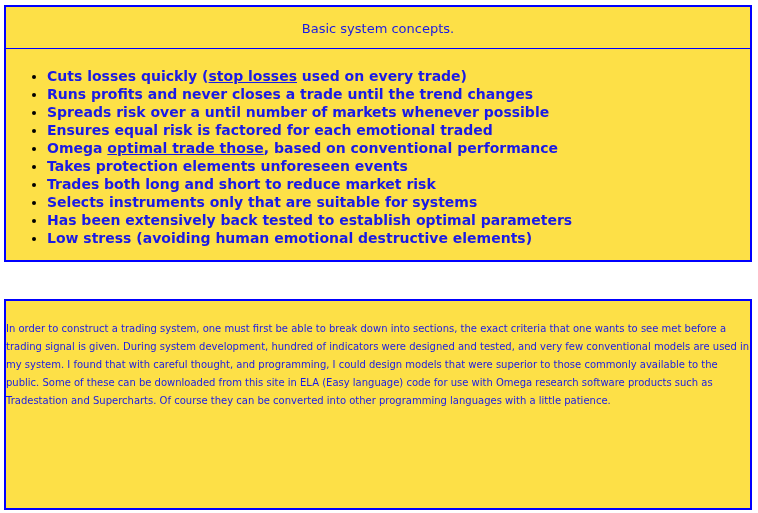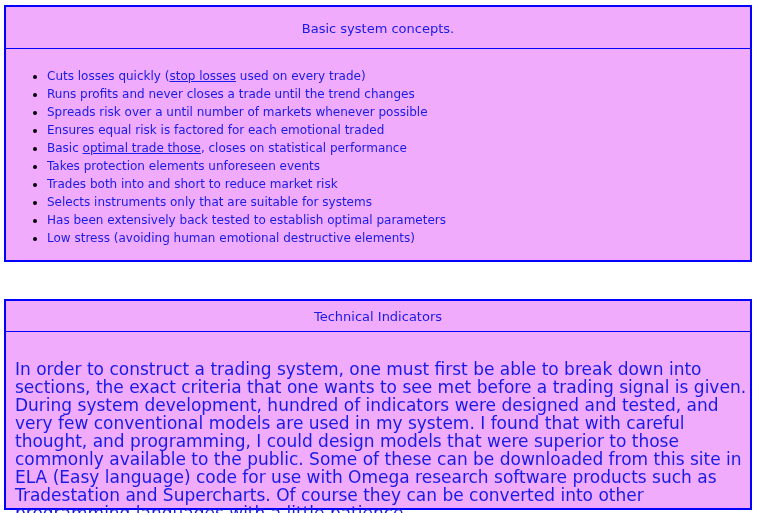--- a/index.html
+++ b/index.html
@@ -1,45 +1,44 @@
 <!DOCTYPE html>
 <html><head>
 <meta charset="utf-8">
 <style>
   html, body { margin:0; padding:0; background:#ffffff; }
   body { width:758px; height:513px; position:relative; overflow:hidden;
          font-family:"DejaVu Sans", sans-serif; color:#1a1ae6; }
-  .box { position:absolute; left:4px; width:744px; background:#f0abfc;
+  .box { position:absolute; left:4px; width:744px; background:#fde047;
          border:2px solid #0000ff; }
   .box1 { top:5px; height:253px; }
   .box2 { top:299px; height:207px; }
   .head { height:41px; border-bottom:1px solid #0000ff; text-align:center;
           font-size:13px; line-height:44px; }
   .box2 .head { height:30px; line-height:32px; }
   ul { margin:0; padding:18px 0 0 41px; list-style:disc; }
-  li { font-size:12px; line-height:18px; white-space:nowrap; color:#1a1ae6; }
+  li { font-size:14px; line-height:18px; white-space:nowrap; color:#1a1ae6;font-weight:bold; }
   li::marker { color:#000; }
   a { color:#1a1ae6; text-decoration:underline; }
-  .para { padding:19px 0 0 0; font-size:17px; line-height:18px; margin:9px; width:744px; }
+  .para { padding:19px 0 0 0; font-size:10px; line-height:18px; margin:0; width:744px; }
 </style>
 </head>
 <body>
 
 <div class="box box1">
   <div class="head">Basic system concepts.</div>
   <ul>
     <li><span>Cuts losses quickly (</span><a href="#">stop losses</a><span> used on every trade)</span></li>
     <li><span>Runs profits and never closes a trade until the trend changes</span></li>
     <li><span>Spreads risk over a until number of markets whenever possible</span></li>
     <li><span>Ensures equal risk is factored for each emotional traded</span></li>
-    <li><span>Basic </span><a href="#">optimal trade those</a><span>, closes on statistical performance</span></li>
+    <li><span>Omega </span><a href="#">optimal trade those</a><span>, based on conventional performance</span></li>
     <li><span>Takes protection elements unforeseen events</span></li>
-    <li><span>Trades both into and short to reduce market risk</span></li>
+    <li><span>Trades both long and short to reduce market risk</span></li>
     <li><span>Selects instruments only that are suitable for systems</span></li>
     <li><span>Has been extensively back tested to establish optimal parameters</span></li>
     <li><span>Low stress (avoiding human emotional destructive elements)</span></li>
   </ul>
 </div>
 
 <div class="box box2">
-  <div class="head">Technical Indicators</div>
   <p class="para">In order to construct a trading system, one must first be able to break down into sections, the exact criteria that one wants to see met before a trading signal is given. During system development, hundred of indicators were designed and tested, and very few conventional models are used in my system. I found that with careful thought, and programming, I could design models that were superior to those commonly available to the public. Some of these can be downloaded from this site  in ELA (Easy language) code for use with Omega research software products such as Tradestation and Supercharts. Of course they can be converted into other programming languages with a little patience.</p>
 </div>
 
 </body></html>

